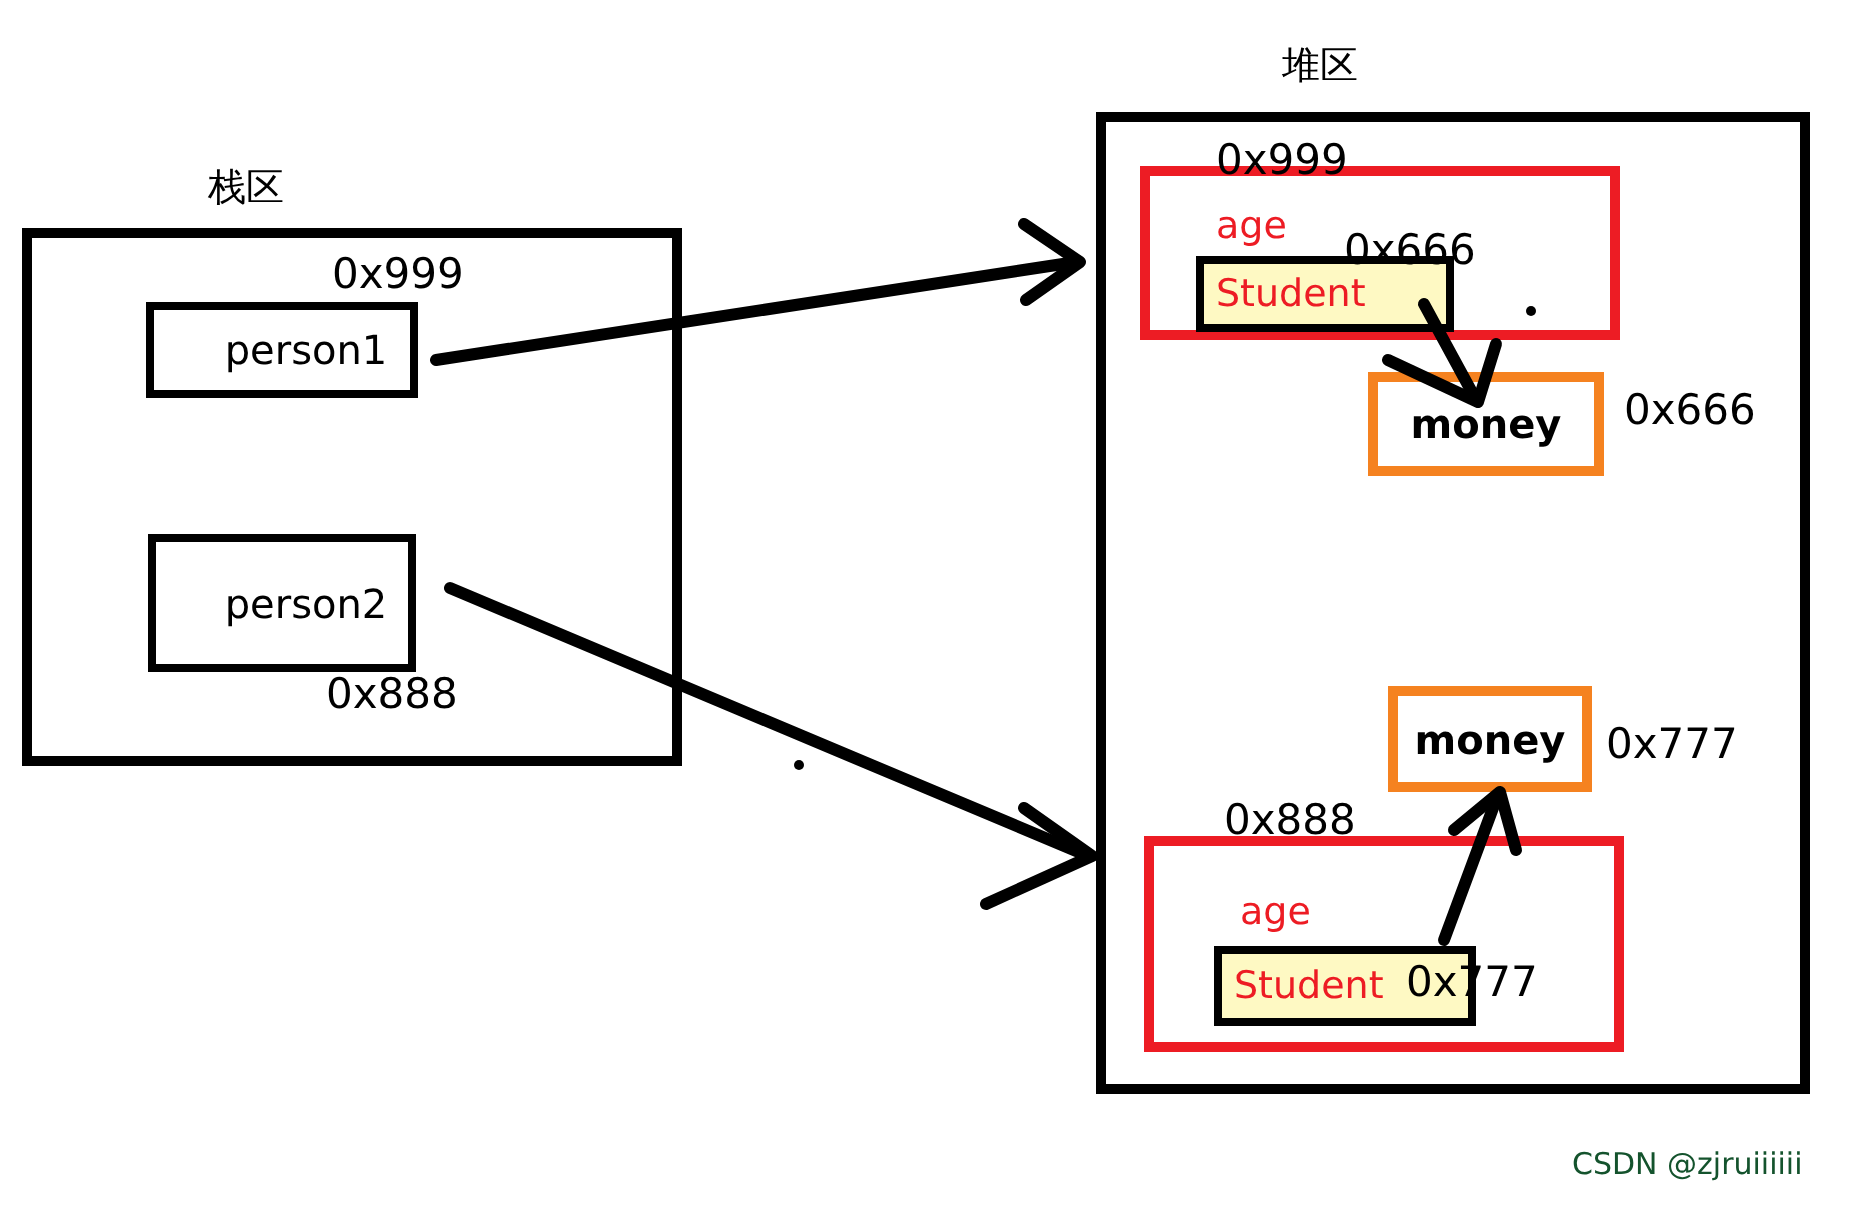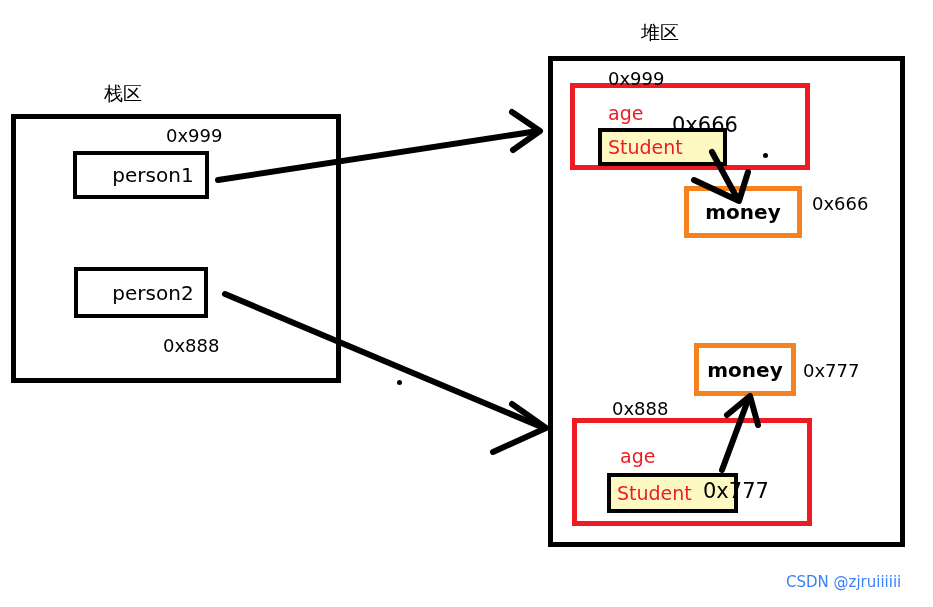--- a/index.html
+++ b/index.html
@@ -77,21 +77,21 @@
   .field-box {
     border: 4px solid #000000;
     background: #fef9c3;
     box-sizing: border-box;
     display: flex;
     align-items: center;
   }
 
   
   .addr {
-    font-size: 18px;
+    font-size: 21px;
     color: #000000;
     white-space: nowrap;
     font-family: "DejaVu Sans", "Liberation Sans", sans-serif;
   }
   .red-text {
     font-size: 19px;
     color: #ED1C24;
     white-space: nowrap;
     font-family: "DejaVu Sans", "Liberation Sans", sans-serif;
   }
@@ -114,41 +114,41 @@
   #arrows {
     position: absolute;
     left: 0; top: 0;
     width: 933px; height: 607px;
     pointer-events: none;
   }
 
   
   .watermark {
     font-size: 15px;
-    color: #3b82f6;
+    color: #14532d;
     white-space: nowrap;
     font-family: "DejaVu Sans", "Liberation Sans", sans-serif;
   }
 </style>
 </head>
 <body>
 
 <div id="canvas">
 
   <div class="abs region-title" style="left:104px; top:81px;">栈区</div>
 
   <div class="abs region-frame" style="left:11px; top:114px; width:330px; height:269px;"></div>
 
   <div class="abs addr" style="left:166px; top:125px;">0x999</div>
 
   <div class="abs var-box" style="left:73px; top:151px; width:136px; height:48px;">
     <span class="lbl">person1</span>
   </div>
 
-  <div class="abs var-box" style="left:74px; top:267px; width:134px; height:51px;">
+  <div class="abs var-box" style="left:74px; top:267px; width:134px; height:69px;">
     <span class="lbl">person2</span>
   </div>
 
   <div class="abs addr" style="left:163px; top:335px;">0x888</div>
 
   <div class="abs region-title" style="left:641px; top:20px;">堆区</div>
 
   <div class="abs region-frame" style="left:548px; top:56px; width:357px; height:491px;"></div>
 
   <div class="abs obj-box" style="left:570px; top:83px; width:240px; height:87px;"></div>

